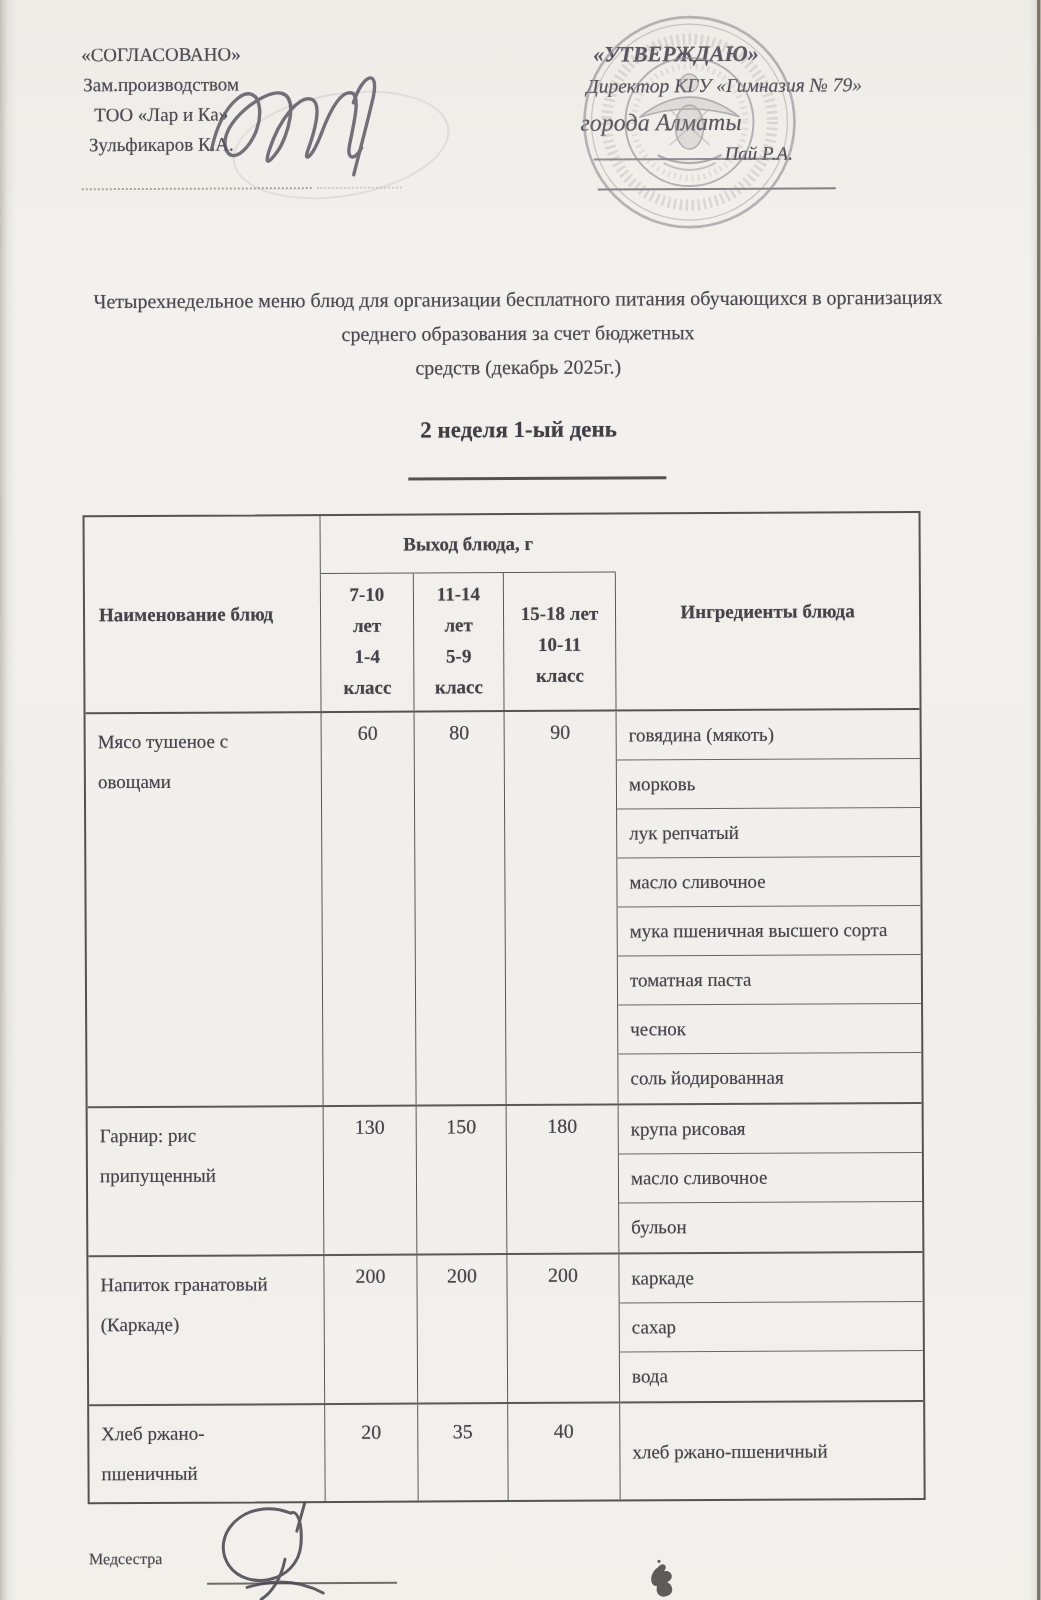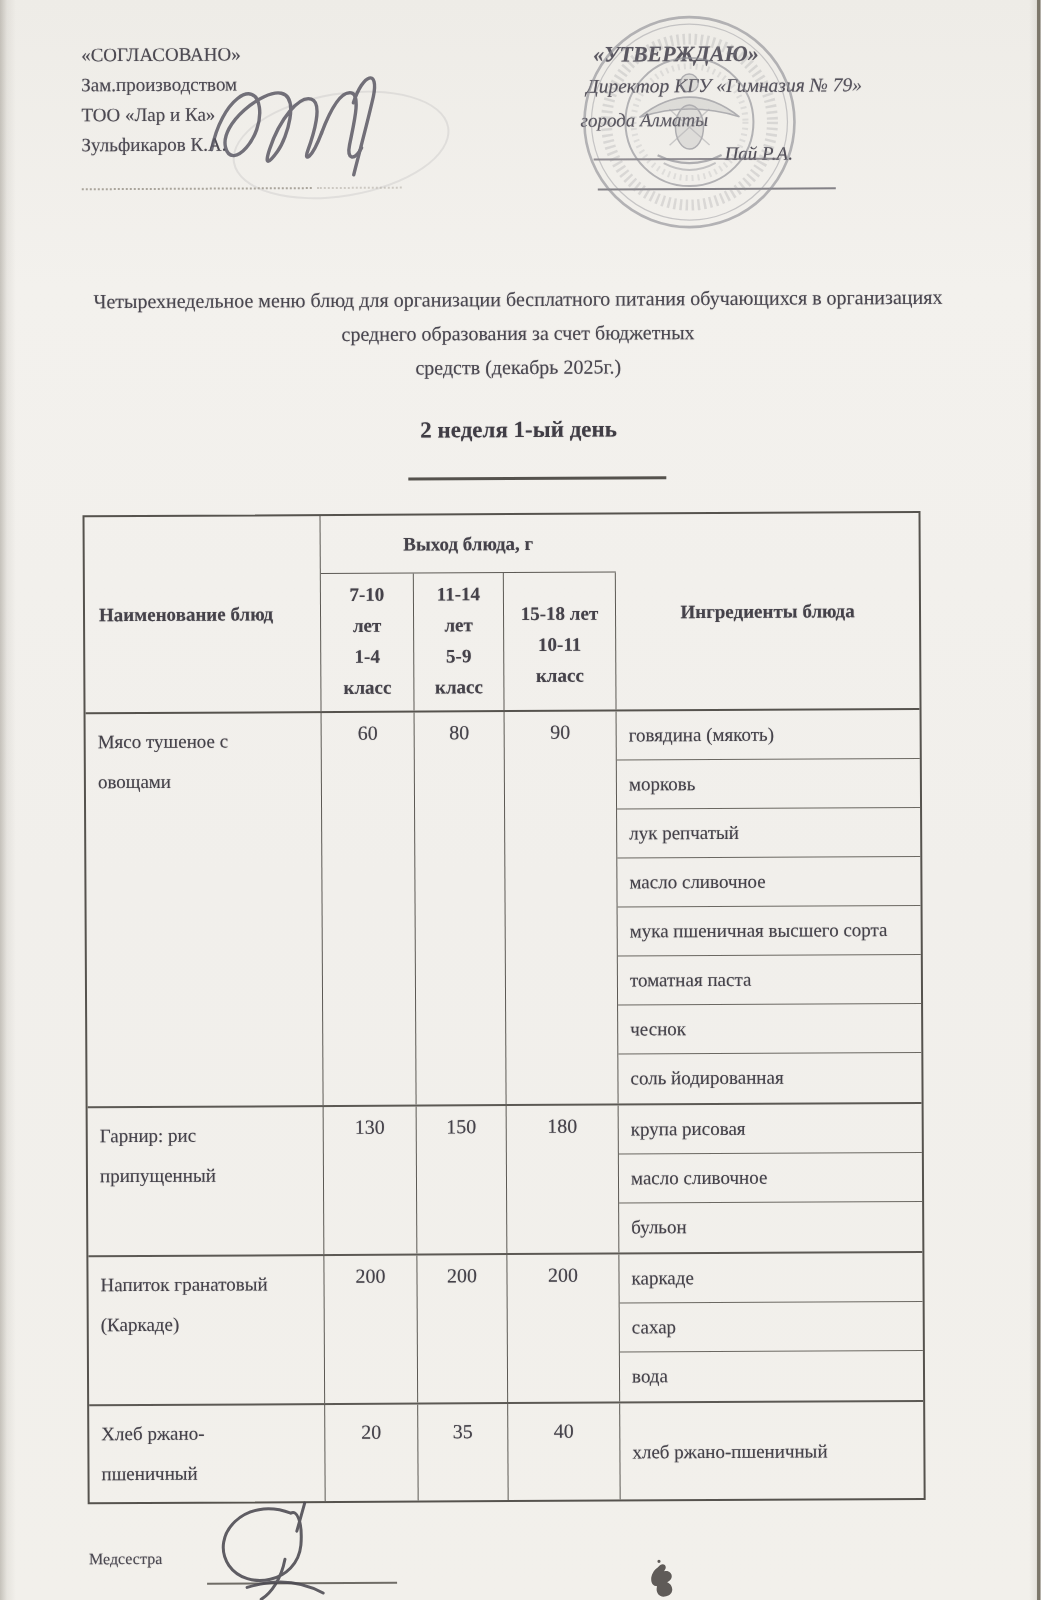--- a/index.html
+++ b/index.html
@@ -10,24 +10,24 @@
       linear-gradient(270deg, rgba(95,89,78,.45) 0px, rgba(95,89,78,.08) 5px, rgba(95,89,78,0) 12px),
       linear-gradient(180deg, #eeece7 0%, #f3f1ed 18%, #f1efeb 55%, #f2f0eb 100%);
     font-family:"Liberation Serif","DejaVu Serif",serif;
     color:#45424a;
   }
   .content{position:absolute;inset:0;transform:rotate(-0.3deg);text-shadow:0 0 1px rgba(69,66,74,.45);}
   .abs{position:absolute;}
   .pre{white-space:pre-line;}
 
   
-  .approved{left:85px;top:38px;font-size:19px;line-height:30px;color:#4c4952;}
+  .approved{left:85px;top:38px;font-size:19px;line-height:30px;color:#4c4952;text-align:center;}
   .a-line1{left:597px;top:42px;font-size:22px;font-weight:bold;font-style:italic;color:#5a5761;}
   .a-line2{left:590px;top:76px;font-size:19.5px;font-style:italic;color:#55525c;width:370px;}
-  .a-line3{left:584px;top:110px;font-size:19px;font-style:italic;color:#5a5761;}
+  .a-line3{left:584px;top:110px;font-size:24px;font-style:italic;color:#5a5761;}
   .a-signer{left:728px;top:144px;font-size:19px;font-style:italic;color:#514e58;}
   .rule{background:#716e75;height:2px;}
   .rule-dotted{border-top:2px dotted #aaa59c;height:0;background:none;}
 
   
   .doc-title{left:55px;right:55px;top:282px;text-align:center;font-size:20px;line-height:34px;color:#4a4750;}
   .day-heading{left:0;right:0;top:417px;text-align:center;font-size:23px;font-weight:bold;color:#403d45;}
   .heading-rule{left:410px;top:477px;width:258px;height:2.5px;background:#55524d;}
 
   

